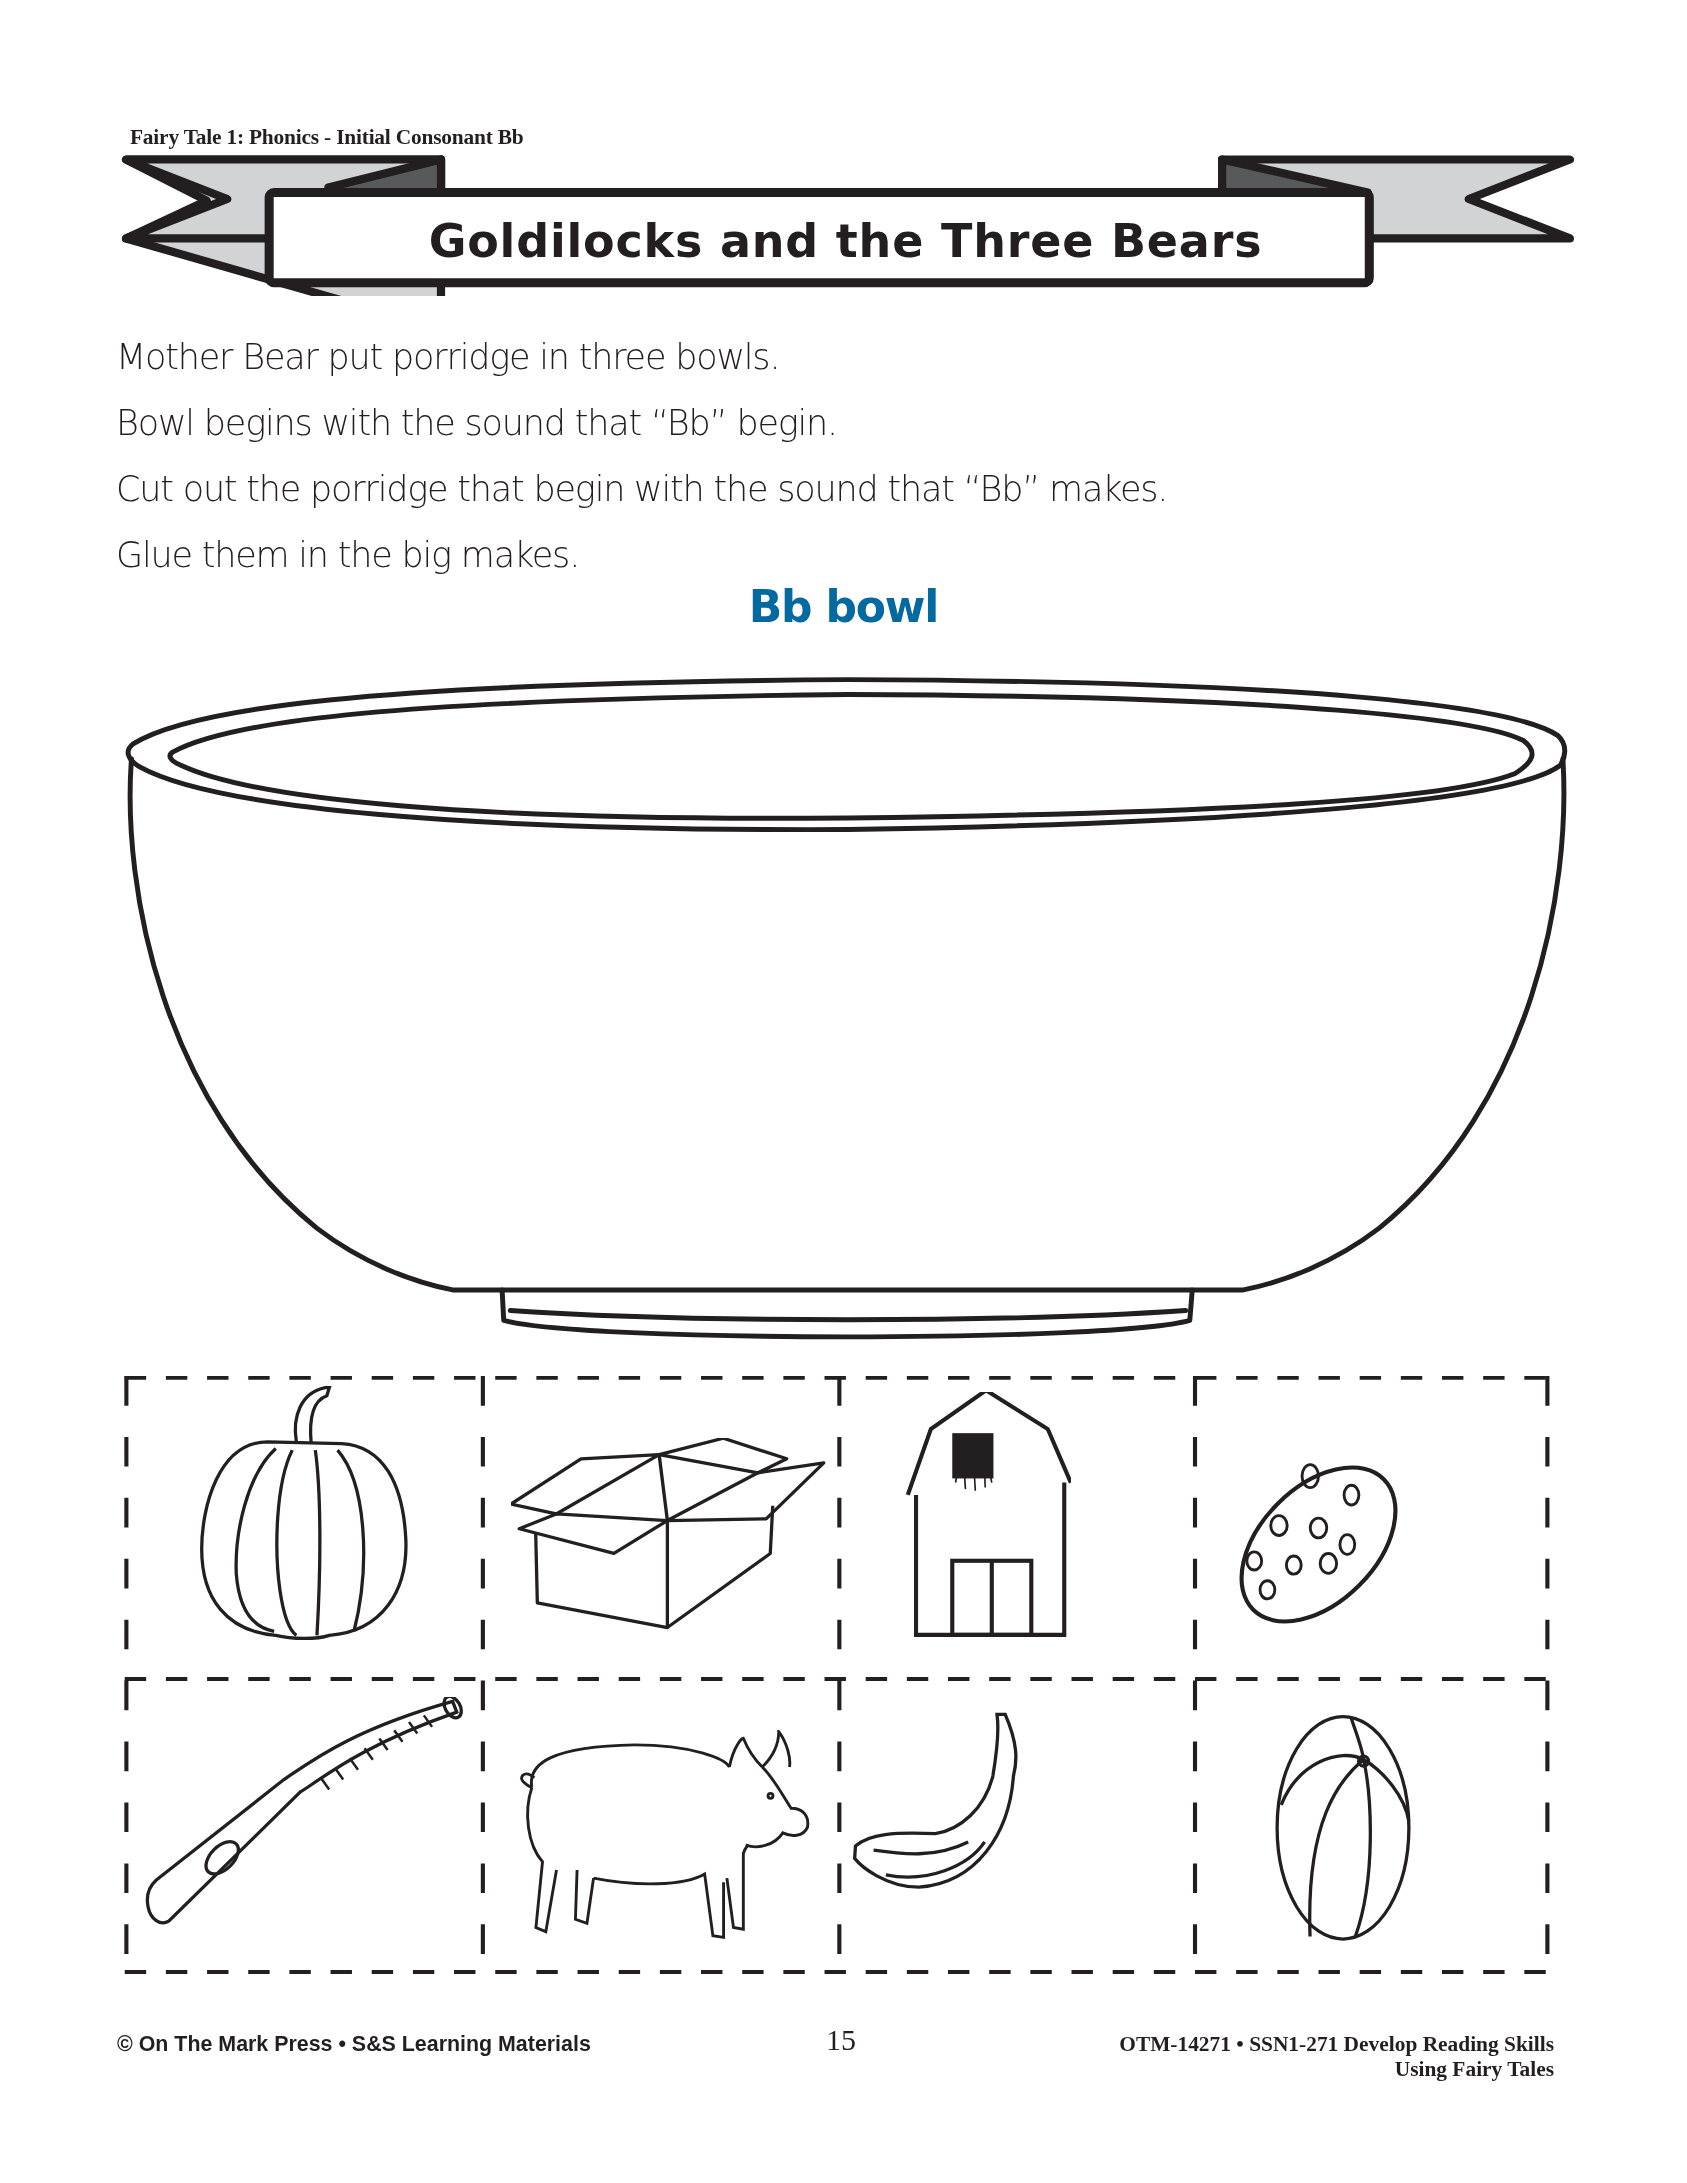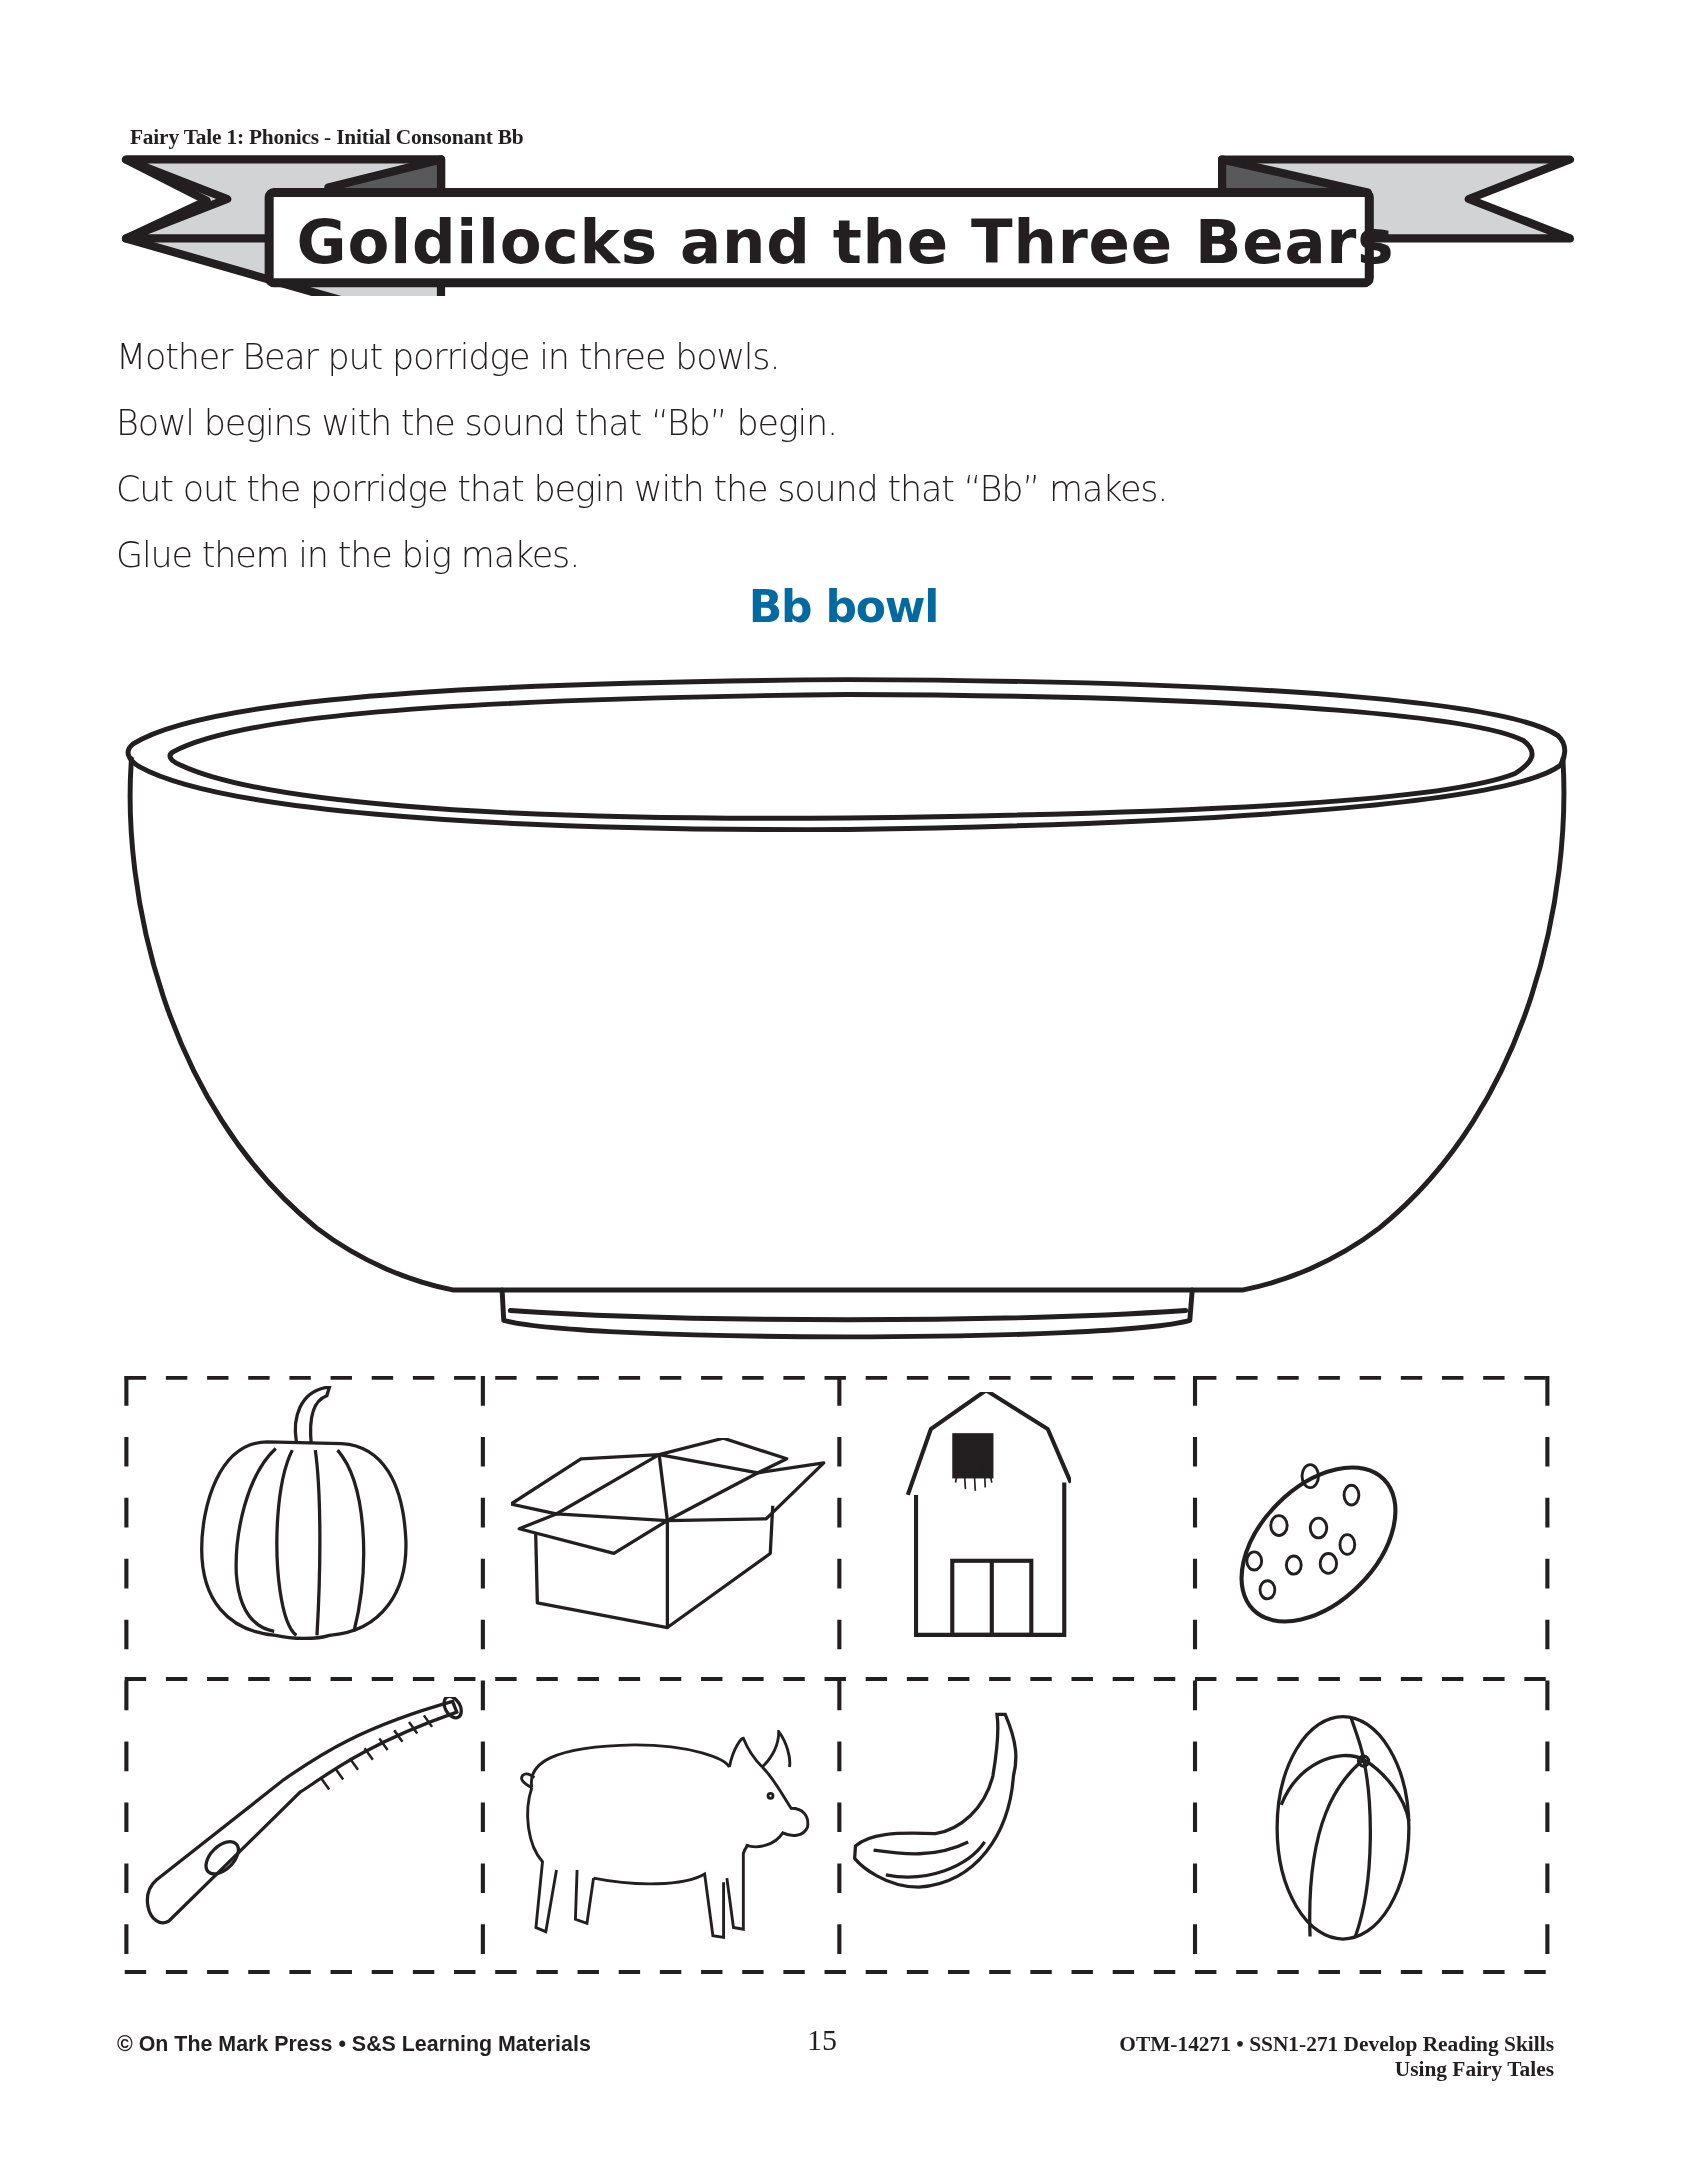--- a/index.html
+++ b/index.html
@@ -7,35 +7,35 @@
   .abs { position: absolute; }
   .header-label {
     left: 130px; top: 125px;
     font-family: "Liberation Serif", serif; font-weight: bold; font-size: 21.4px;
     color: #231f20; letter-spacing: -0.2px;
   }
   .banner-svg { left: 115px; top: 148px; }
   .banner-title {
     left: 269px; top: 204px; width: 1153px; height: 74px;
     display: flex; align-items: center; justify-content: center;
-    font-family: "DejaVu Sans", sans-serif; font-weight: bold; font-size: 61px;
+    font-family: "DejaVu Sans", sans-serif; font-weight: bold; font-size: 46px;
     color: #231f20; letter-spacing: 0.8px;
   }
   .instructions { left: 116px; top: 330px; font-family: "DejaVu Sans", sans-serif; font-size: 35px; color: #231f20; }
   .instructions div { height: 66px; line-height: 54px; letter-spacing: -1.2px; font-weight: 300; }
   .bowl-label {
     left: 0; top: 581px; width: 1687px; text-align: center;
     font-family: "DejaVu Sans", sans-serif; font-weight: bold; font-size: 44px; color: #0369a1;
     letter-spacing: -1.2px; padding-left: 0;
   }
   .bowl-svg { left: 115px; top: 676px; }
   .cut-grid { left: 124px; top: 1376px; }
   .cell-icon { position: absolute; }
   .footer-left { left: 117px; top: 2032px; font-family: Liberation Sans, sans-serif; font-weight: bold; font-size: 21.4px; color: #231f20; }
-  .footer-page { left: 807px; top: 2023px; width: 49px; text-align: left; font-family: "Liberation Serif", serif; font-size: 30px; color: #231f20; }
+  .footer-page { left: 807px; top: 2023px; width: 49px; text-align: right; font-family: "Liberation Serif", serif; font-size: 30px; color: #231f20; }
   .footer-right { right: 133px; top: 2032px; text-align: right; font-family: "Liberation Serif", serif; font-weight: bold; font-size: 21.4px; line-height: 25px; color: #231f20; }
 </style>
 </head>
 <body>
 
 <div class="abs header-label">Fairy Tale 1: Phonics - Initial Consonant Bb</div>
 
 <svg class="abs banner-svg" width="1466" height="148" viewBox="0 0 1780 180">
 
   <polygon points="12,14 395,14 395,220 12,110 110,64" fill="#d1d3d4" stroke="#231f20" stroke-width="10" stroke-linejoin="round" transform="translate(0,0)"></polygon>

